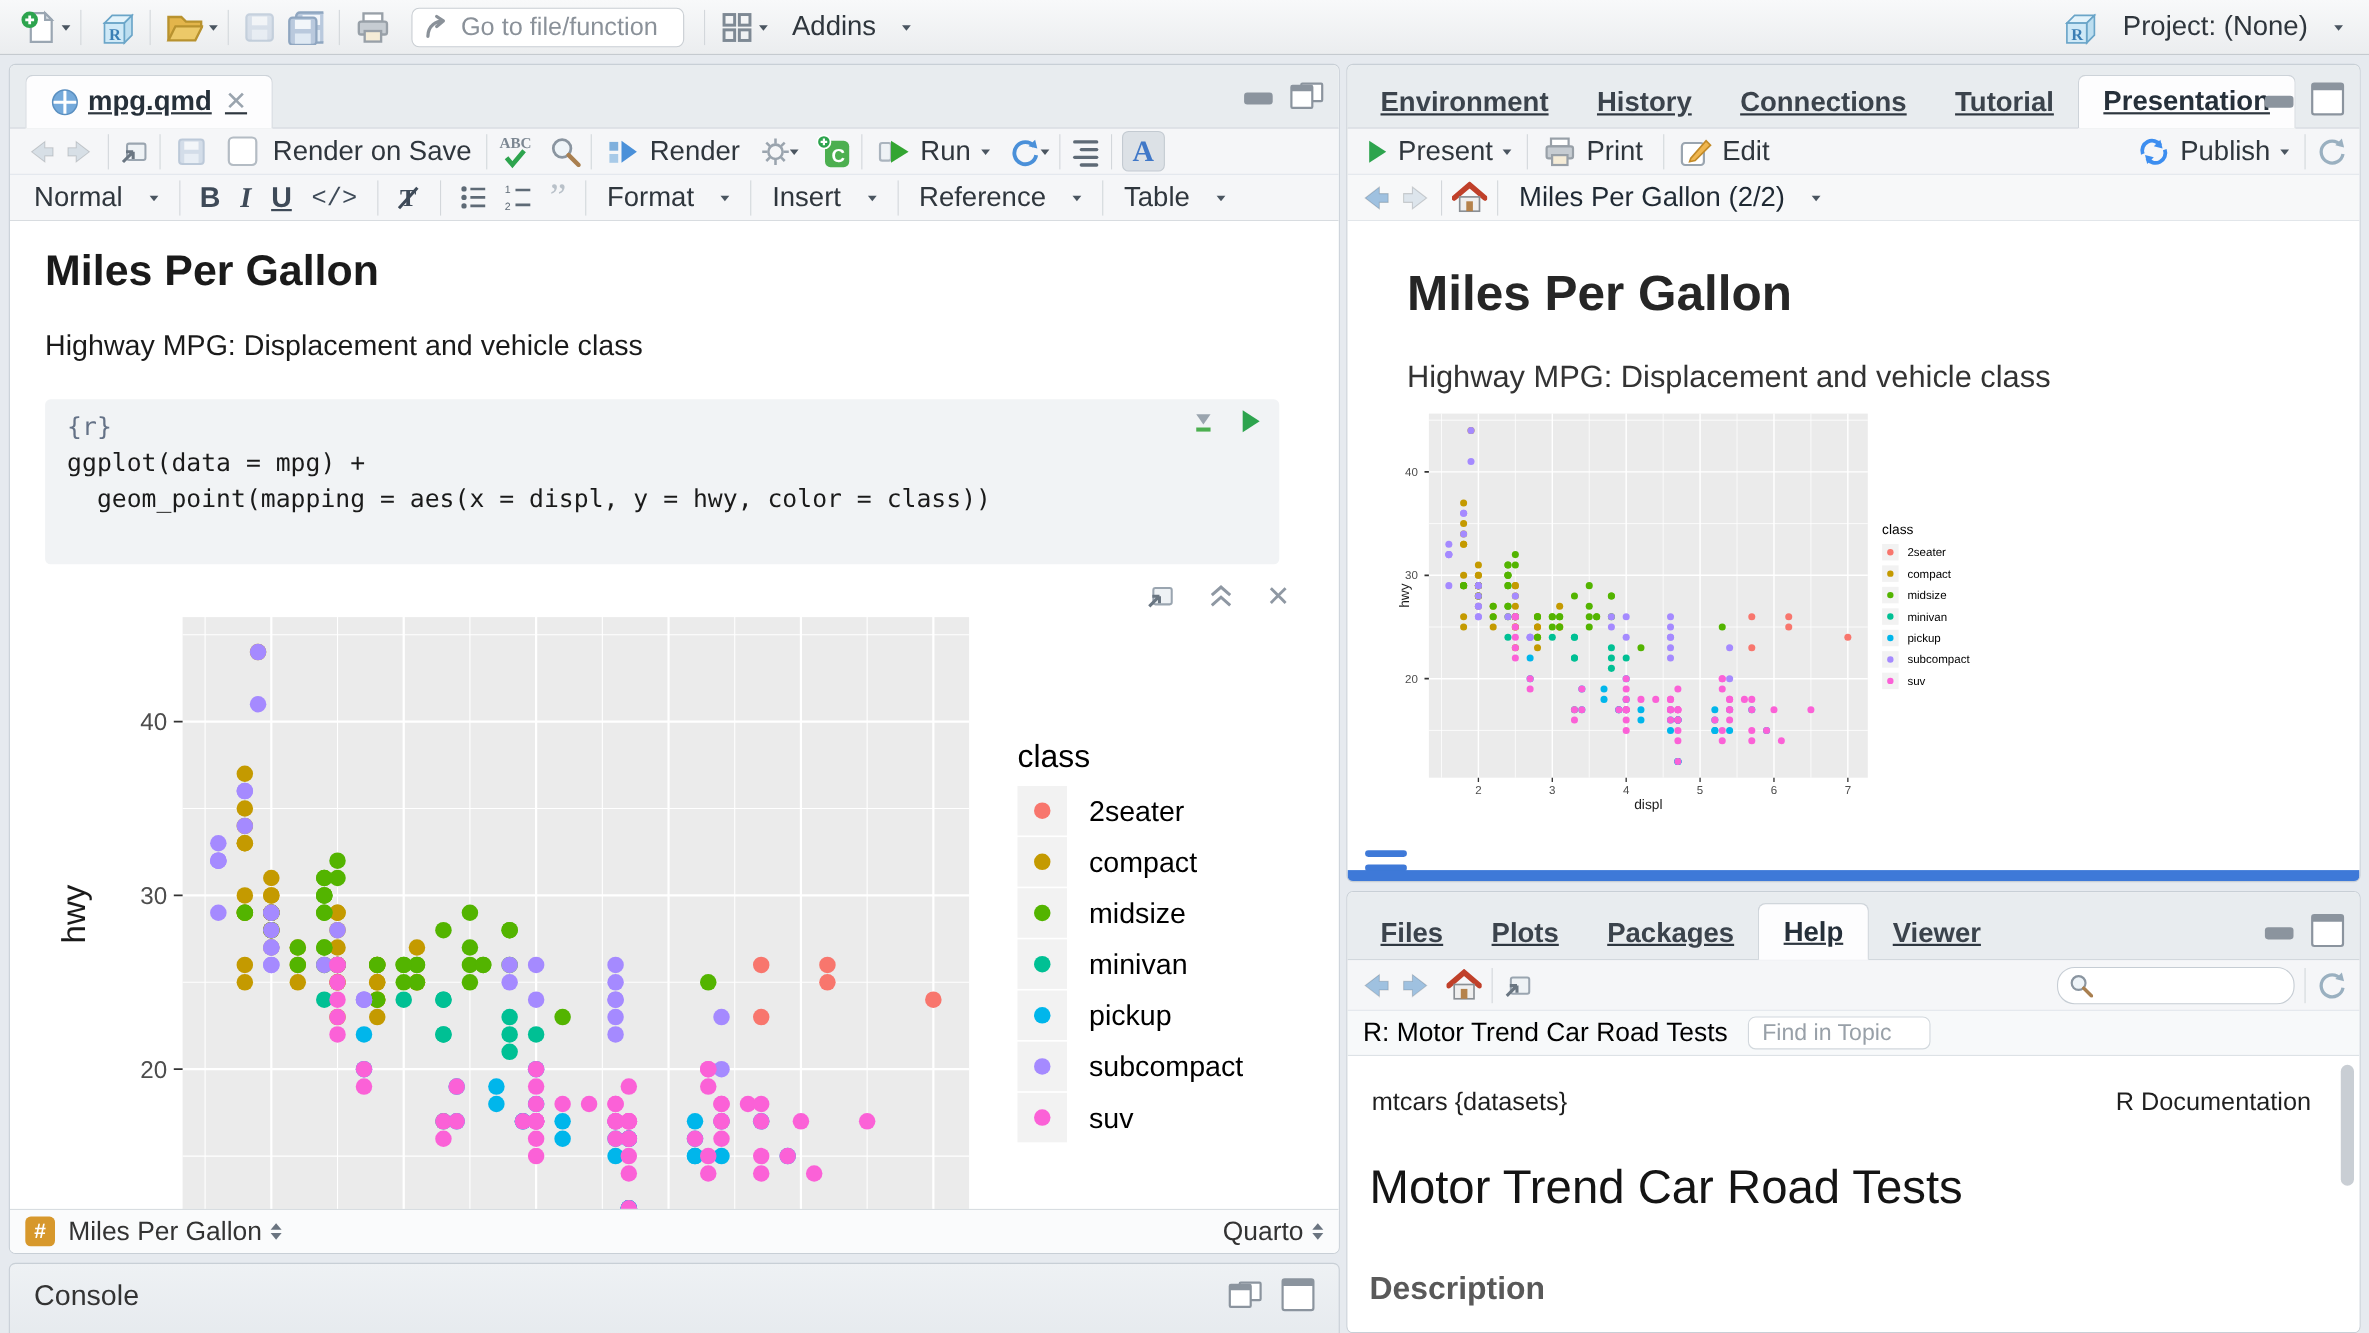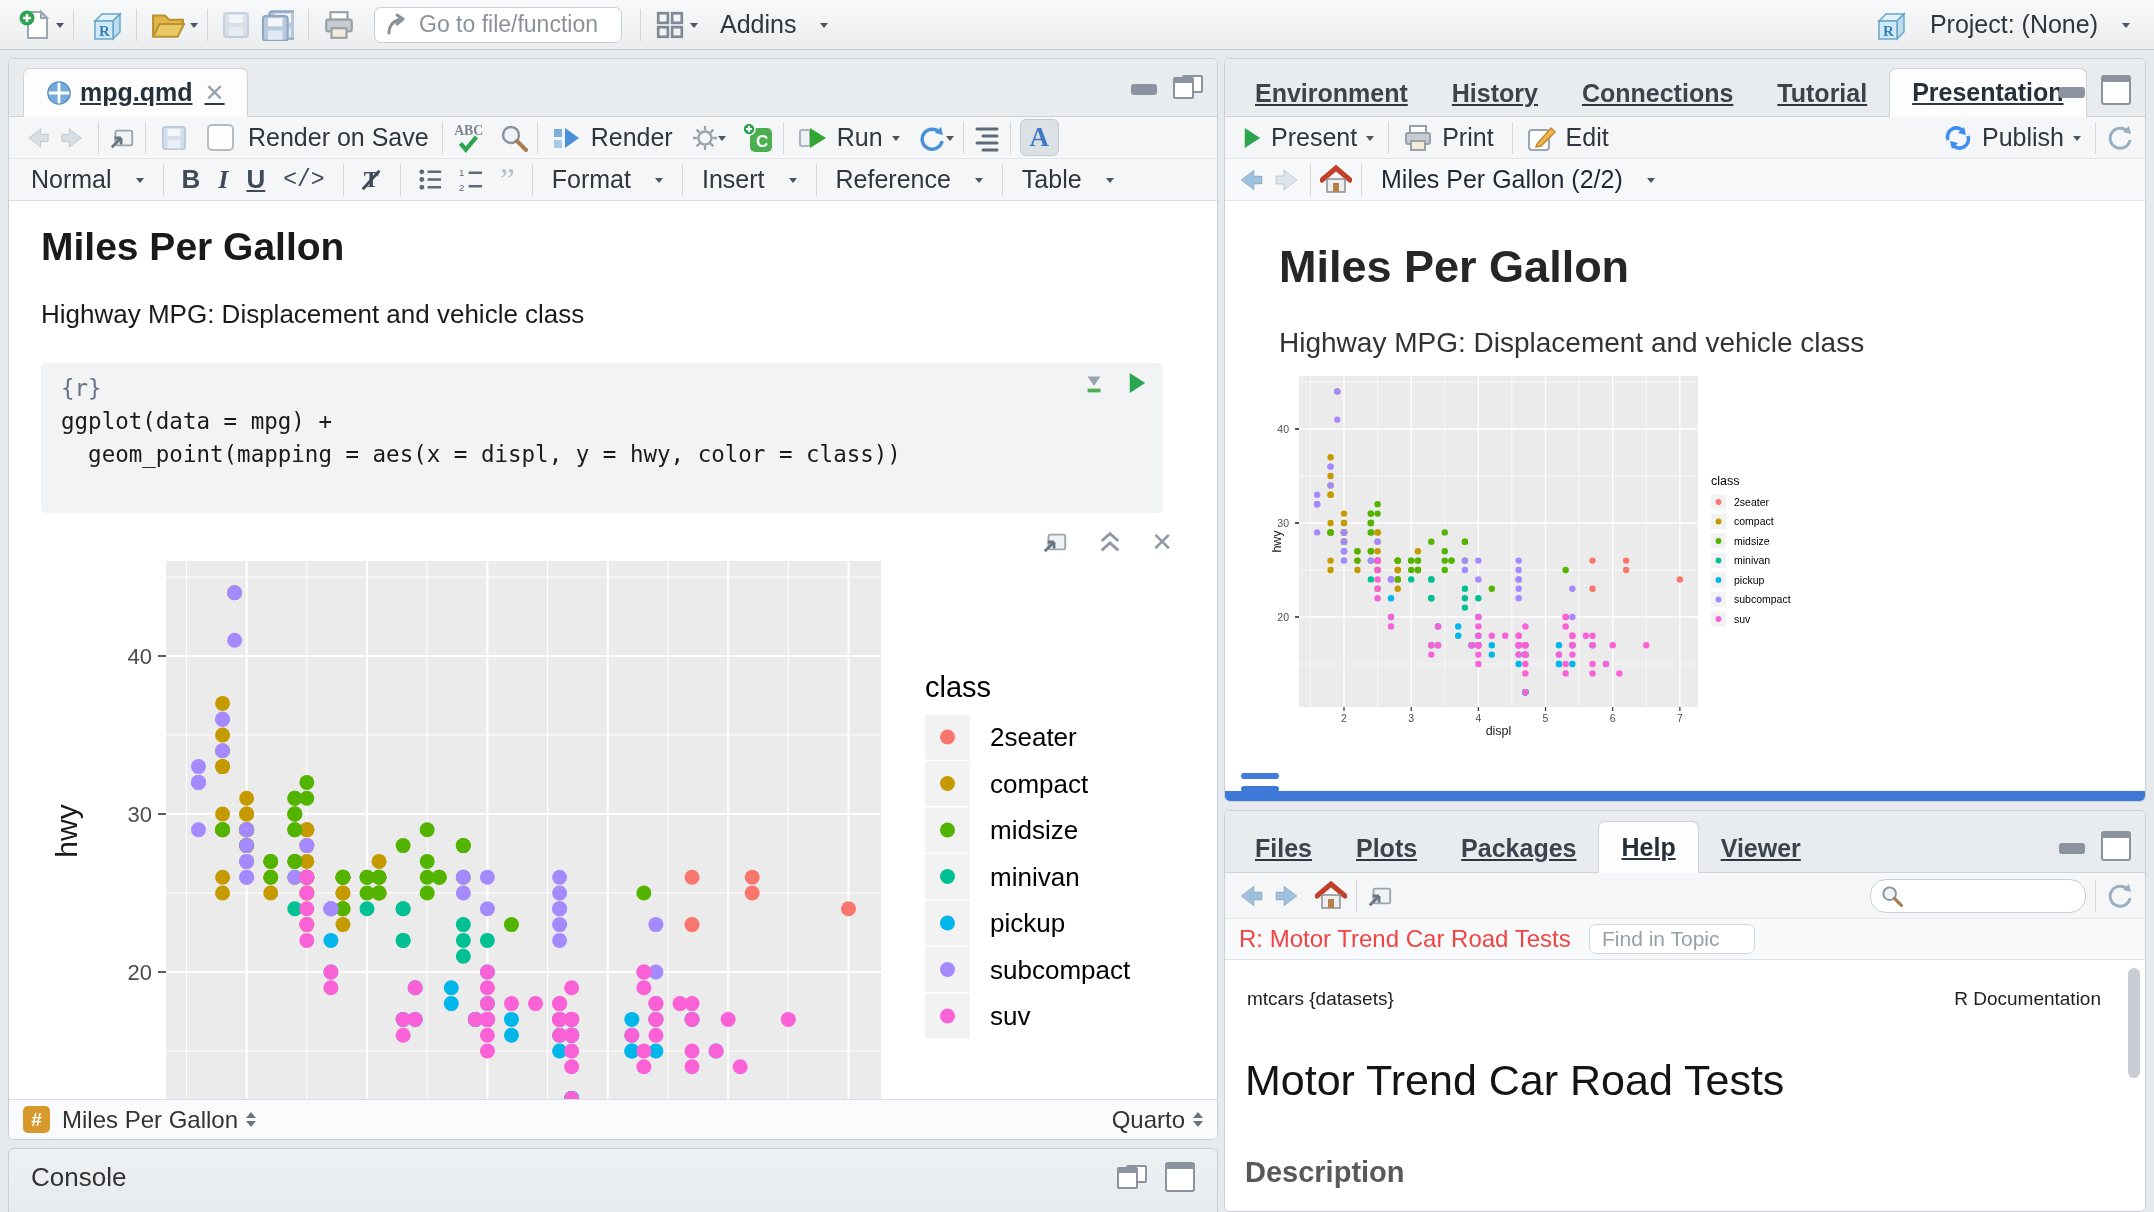--- a/index.html
+++ b/index.html
@@ -68,21 +68,21 @@
   .hamburger div{width:38px;height:6px;border-radius:3px;background:#3e79d8;margin-bottom:7px;}
   .bluebar{position:absolute;left:0;bottom:0;width:100%;height:10px;background:#3e79d8;}
   .search-pill{position:relative;width:214px;height:32px;border:1px solid #c6cdd4;border-radius:16px;background:#fff;}
   .search-pill input{position:absolute;left:38px;top:2px;width:165px;height:26px;border:none;outline:none;background:transparent;
     font-family:"Liberation Sans",sans-serif;font-size:21px;}
   .topicbar{position:relative;width:100%;height:41px;background:#f7f9fa;border-bottom:1px solid #dde2e6;
     display:flex;align-items:center;padding:0 14px;box-sizing:border-box;}
   .find-input{position:absolute;left:364px;top:5px;width:166px;height:30px;border:1px solid #d2d8dd;border-radius:7px;
     background:#fff;font-family:"Liberation Sans",sans-serif;font-size:21px;color:#333;padding:0 12px;outline:none;box-sizing:border-box;}
   .find-input::placeholder{color:#98a0a8;}
-  .help-h-left{font-size:19px;color:#1f1f1f;}
+  .help-h-left{font-size:23px;color:#1f1f1f;}
   .help-title{font-size:43px;color:#141414;}
   .help-section{font-size:29px;font-weight:bold;color:#595959;}
   .scroll-thumb{position:absolute;right:5px;top:8px;width:12px;height:110px;background:#c9ced4;border-radius:6px;}
 </style>
 </head>
 <body>
 
 <div class="app">
 
 <svg width="0" height="0" style="position:absolute">
@@ -1188,21 +1188,21 @@
           </svg>
       <input style="">
     </span>
     <span class="sep"></span>
     <svg width="28" height="28">
           <use href="#refresh"></use>
         </svg>
   </div>
   <div class="topicbar">
     <span class="menu" style="margin:0;">
-      <span style="font-size:24px;color:#ef4444;">R: Motor Trend Car Road Tests</span>
+      <span style="font-size:24px;color:#000000;">R: Motor Trend Car Road Tests</span>
       <span class="caret sm"></span>
     </span>
     <input class="find-input" placeholder="Find in Topic" style="">
   </div>
   <div class="abs" style="left:0;top:149px;width:920px;height:253px;background:#fff;">
     <span class="abs help-h-left" style="left:22px;top:28px;">mtcars {datasets}</span>
     <span class="abs help-h-left" style="right:44px;top:28px;">R Documentation</span>
     <div class="abs help-title" style="left:20px;top:96px;">Motor Trend Car Road Tests</div>
     <div class="abs help-section" style="left:20px;top:196px;">Description</div>
     <span class="scroll-thumb"></span>

